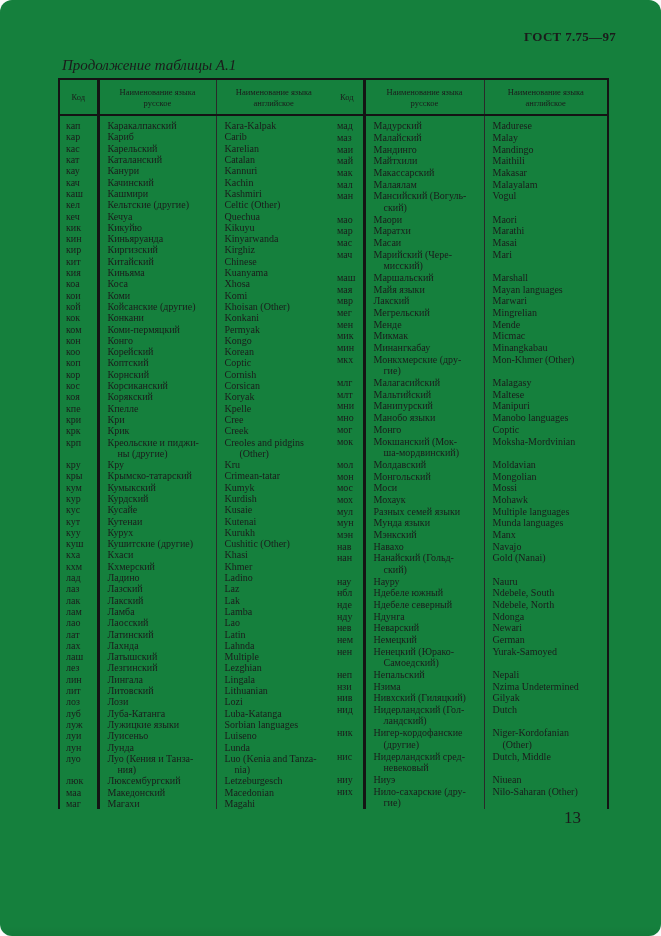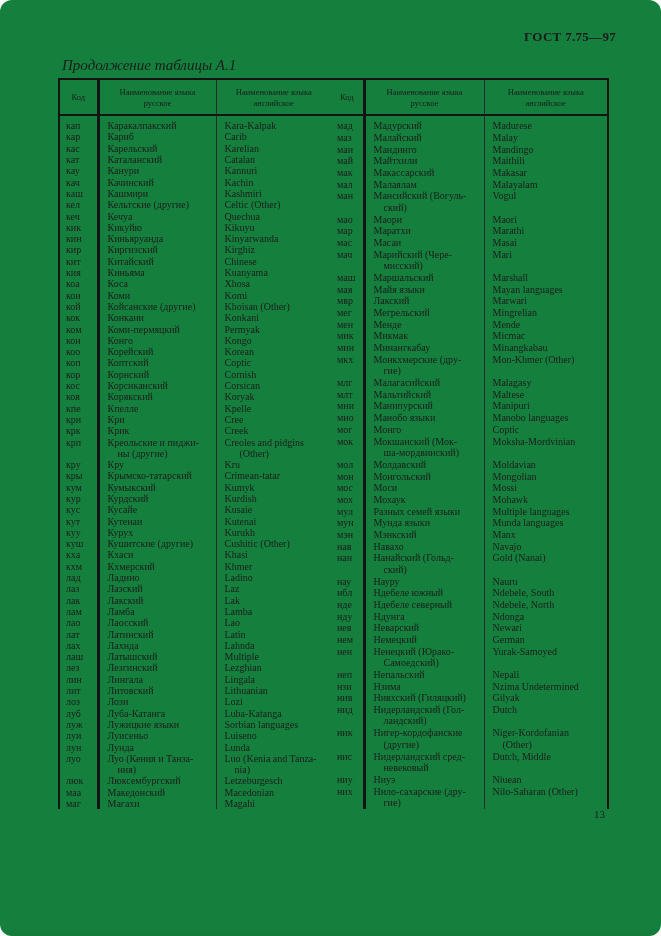--- a/index.html
+++ b/index.html
@@ -55,21 +55,21 @@
     vertical-align:top; text-align:left;
     white-space:pre-wrap; overflow:hidden;
   }
   .half td.code { padding-left:6px; }
   .half td.ru   { padding-left:8px; }
   .half td.en   { padding-left:8px; }
   .half th.h-code, .half td.code { border-right:3px solid #141414; }
   .half th.h-ru,   .half td.ru   { border-right:1px solid #2a2a2a; }
   .half tbody tr:first-child td  { padding-top:4px; }
   .page-number {
-    position:absolute; top:808px; right:56px; font-size:11px;
+    position:absolute; top:808px; right:80px; font-size:17px;
   }
 </style>
 </head>
 <body>
 
 <div class="page">
 
   <div class="doc-code">ГОСТ 7.75—97</div>
   <div class="caption">Продолжение таблицы А.1</div>
 

